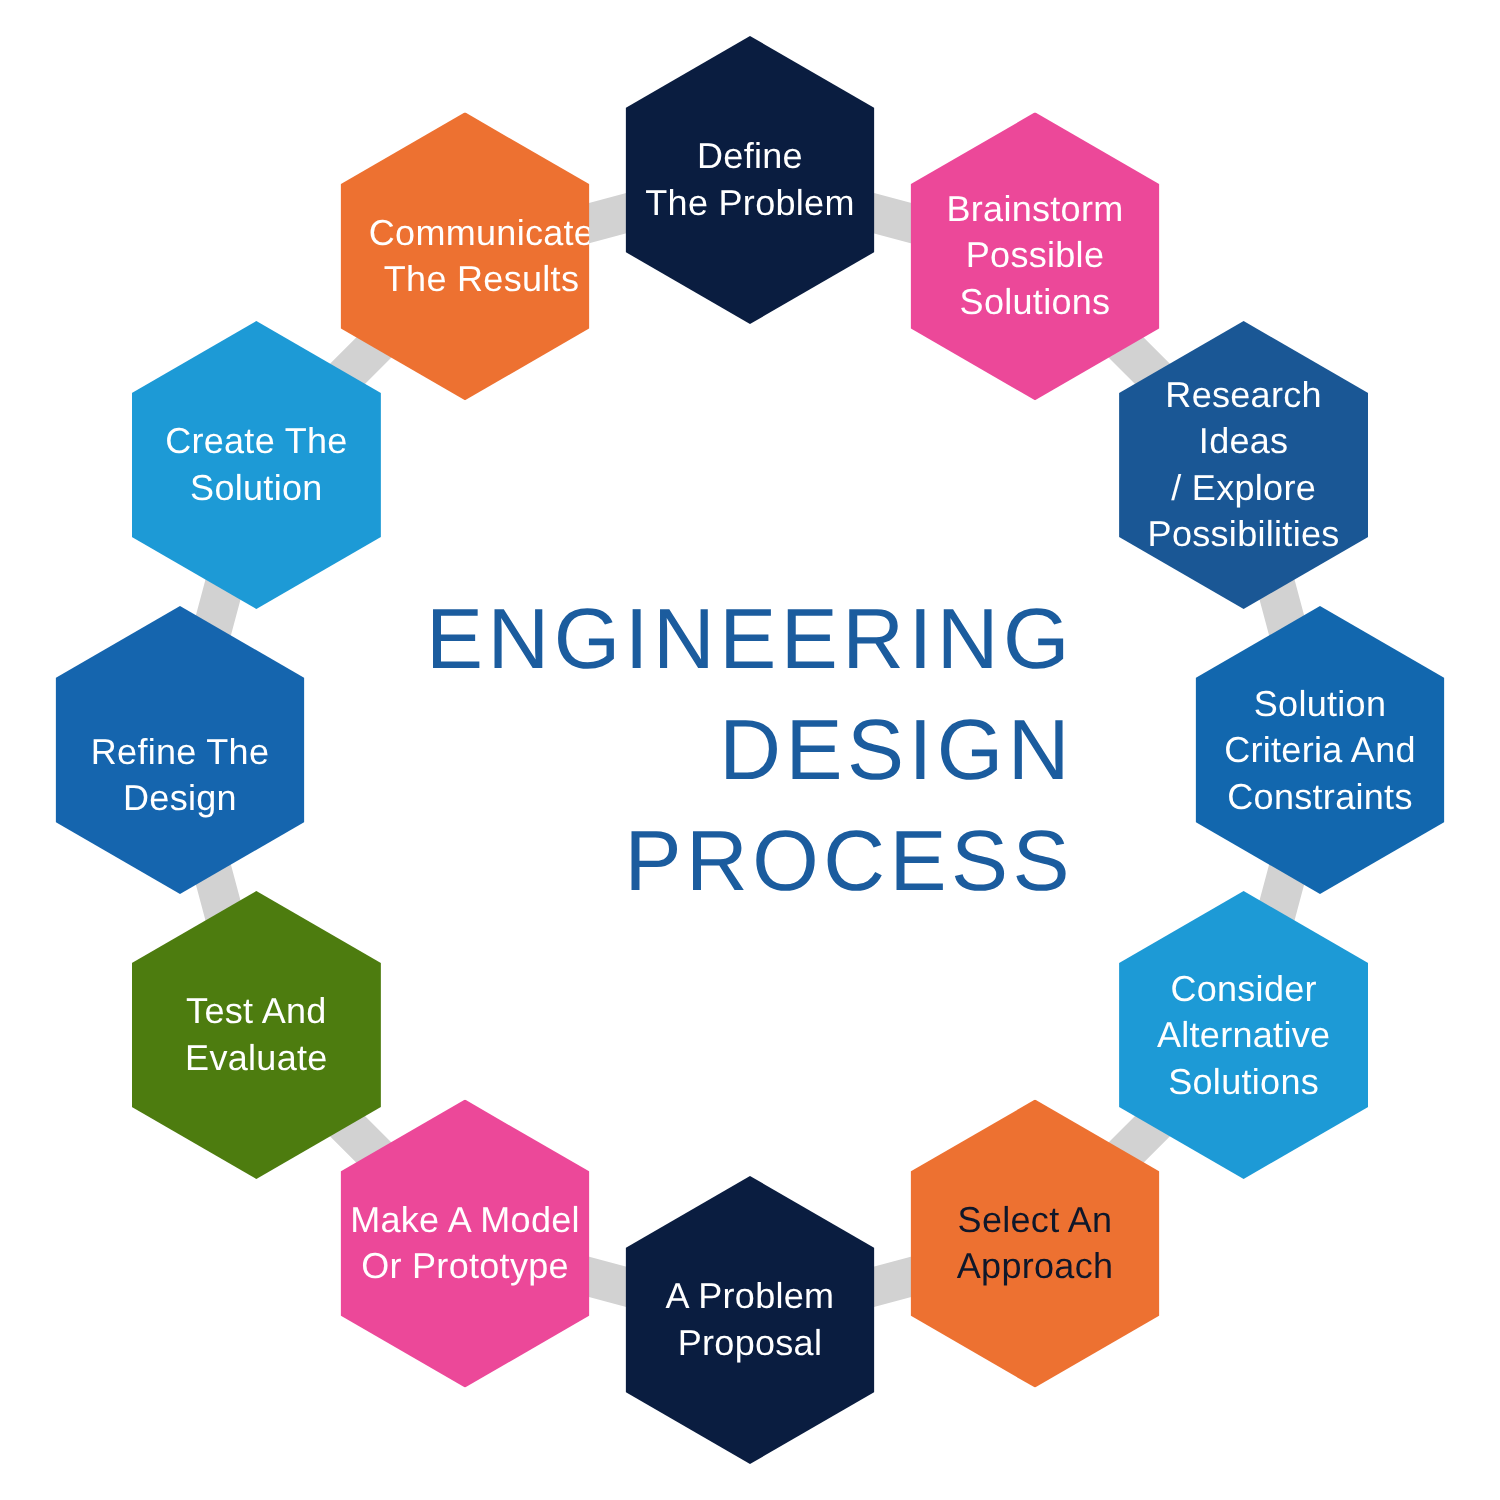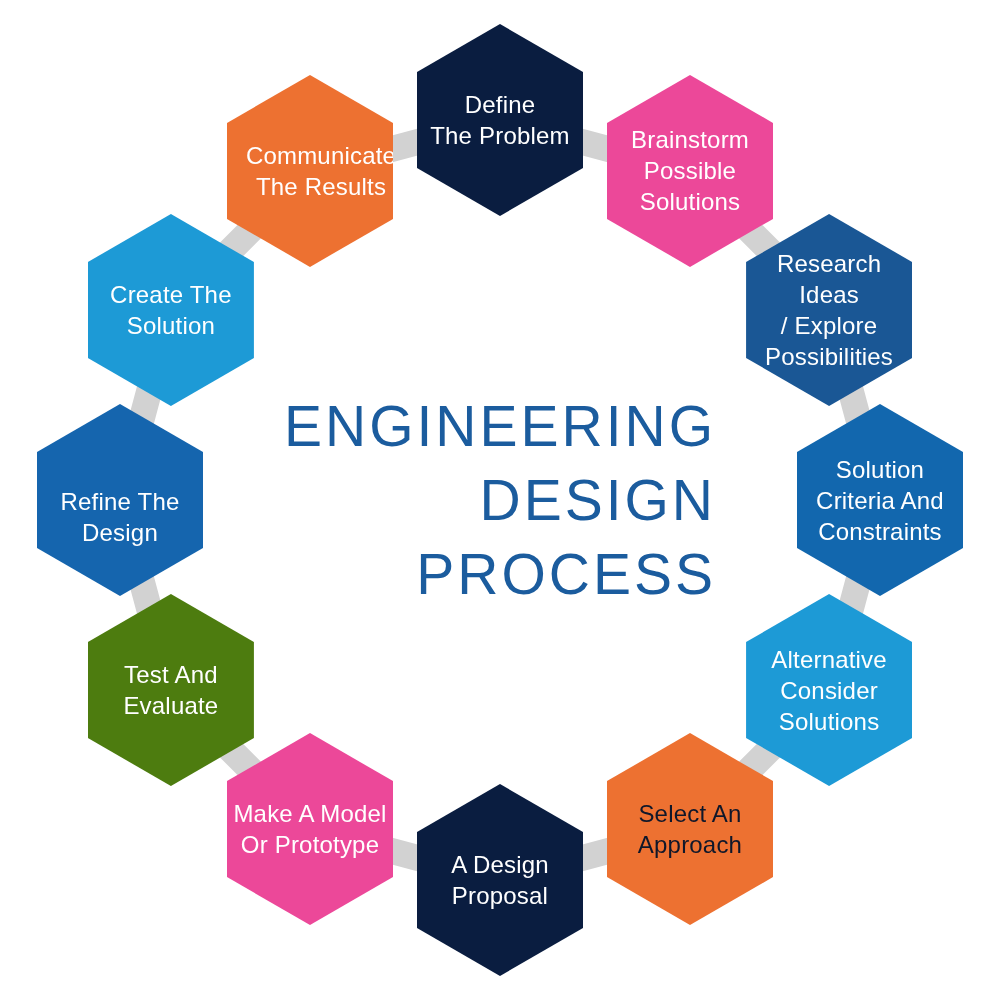--- a/index.html
+++ b/index.html
@@ -51,34 +51,34 @@
       </div>
       <div class="hex" style="left: 797px; top: 404px; background: rgb(18, 103, 174);">
         <div class="hex-label" style="color: rgb(255, 255, 255);">
           <div>Solution</div>
           <div>Criteria And</div>
           <div>Constraints</div>
         </div>
       </div>
       <div class="hex" style="left: 746.09px; top: 594px; background: rgb(29, 154, 214);">
         <div class="hex-label" style="color: rgb(255, 255, 255);">
+          <div>Consider</div>
           <div>Alternative</div>
-          <div>Consider</div>
           <div>Solutions</div>
         </div>
       </div>
       <div class="hex" style="left: 607px; top: 733.09px; background: rgb(237, 113, 49);">
         <div class="hex-label" style="color: #0f172a;">
           <div>Select An</div>
           <div>Approach</div>
         </div>
       </div>
       <div class="hex" style="left: 417px; top: 784px; background: rgb(10, 29, 64);">
         <div class="hex-label" style="color: rgb(255, 255, 255);">
-          <div>A Design</div>
+          <div>A Problem</div>
           <div>Proposal</div>
         </div>
       </div>
       <div class="hex" style="left: 227px; top: 733.09px; background: #ec4899;">
         <div class="hex-label" style="color: rgb(255, 255, 255);">
           <div>Make A Model</div>
           <div>Or Prototype</div>
         </div>
       </div>
       <div class="hex" style="left: 87.9103px; top: 594px; background: #4d7c0f;">

